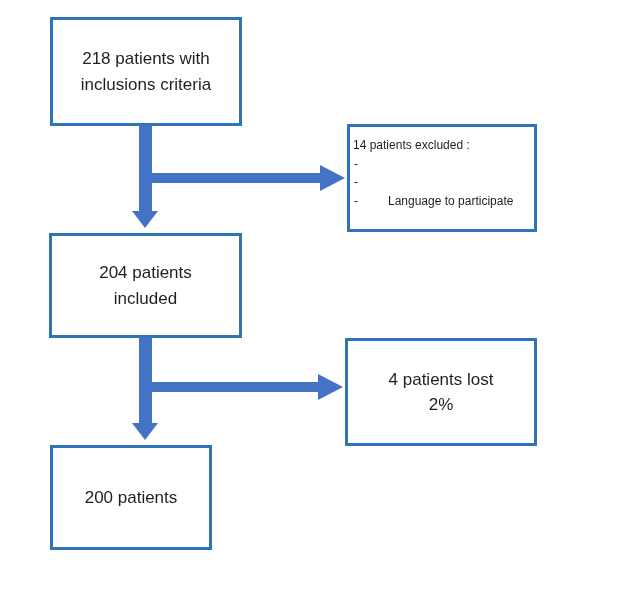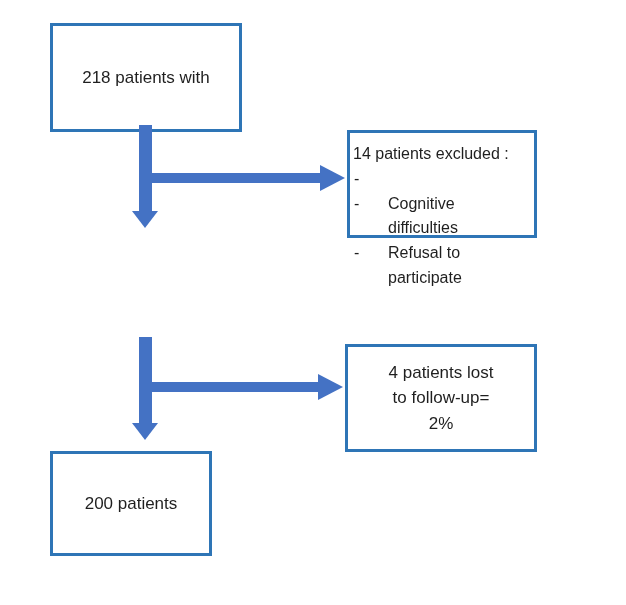--- a/index.html
+++ b/index.html
@@ -20,33 +20,32 @@
     height: 605px;
     background: var(--background);
     font-family: "Liberation Sans", "DejaVu Sans", sans-serif;
     color: var(--text);
     overflow: hidden;
   }
   .box {
     position: absolute;
     background: #FFFFFF;
     border: 3px solid var(--box-border);
-    margin-top: 6px;
   }
   .box.centered {
     display: flex;
     flex-direction: column;
     justify-content: center;
     align-items: center;
     text-align: center;
     font-size: 17px;
     line-height: 1.5;
   }
   .box.list {
-    font-size: 16px;
+    font-size: 12px;
     line-height: 1.55;
     padding: 9px 12px 6px 3px;
   }
   .list-row { display: flex; }
   .list-bullet {
     flex: 0 0 35px;
     width: 35px;
     padding-left: 1px;
   }
   .list-text { flex: 1; }
@@ -76,61 +75,64 @@
     border-left: 25px solid var(--arrow);
   }
 </style>
 </head>
 <body>
 
 <div class="canvas">
 
   <div class="box centered" style="left:50px; top:17px; width:192px; height:109px">
     <div>218 patients with</div>
+    <div>inclusions criteria</div>
   </div>
 
   <div>
     <div class="v-shaft" style="left:139px; top:125px; height:87px"></div>
     <div class="v-head" style="left:132px; top:211px"></div>
   </div>
 
   <div>
     <div class="h-shaft" style="left:146px; top:173px; width:174px"></div>
     <div class="h-head" style="left:320px; top:165px"></div>
   </div>
 
   <div class="box list" style="left:347px; top:124px; width:190px; height:108px">
     <div>14 patients excluded :</div>
     <div class="list-row">
       <span class="list-bullet">-</span>
     </div>
     <div class="list-row">
       <span class="list-bullet">-</span>
-      <span class="list-text">Cognitive difficulties</span>
     </div>
     <div class="list-row">
       <span class="list-bullet">-</span>
-      <span class="list-text">Refusal to participate</span>
+      <span class="list-text">Language to participate</span>
     </div>
   </div>
 
+  <div class="box centered" style="left:49px; top:233px; width:193px; height:105px">
+    <div>204 patients</div>
+    <div>included</div>
+  </div>
 
   <div>
     <div class="v-shaft" style="left:139px; top:337px; height:87px"></div>
     <div class="v-head" style="left:132px; top:423px"></div>
   </div>
 
   <div>
     <div class="h-shaft" style="left:146px; top:382px; width:172px"></div>
     <div class="h-head" style="left:318px; top:374px"></div>
   </div>
 
   <div class="box centered" style="left:345px; top:338px; width:192px; height:108px">
     <div>4 patients lost</div>
-    <div>to follow-up=</div>
     <div>2%</div>
   </div>
 
   <div class="box centered" style="left:50px; top:445px; width:162px; height:105px">
     <div>200 patients</div>
   </div>
 
 </div>
 
 </body></html>

